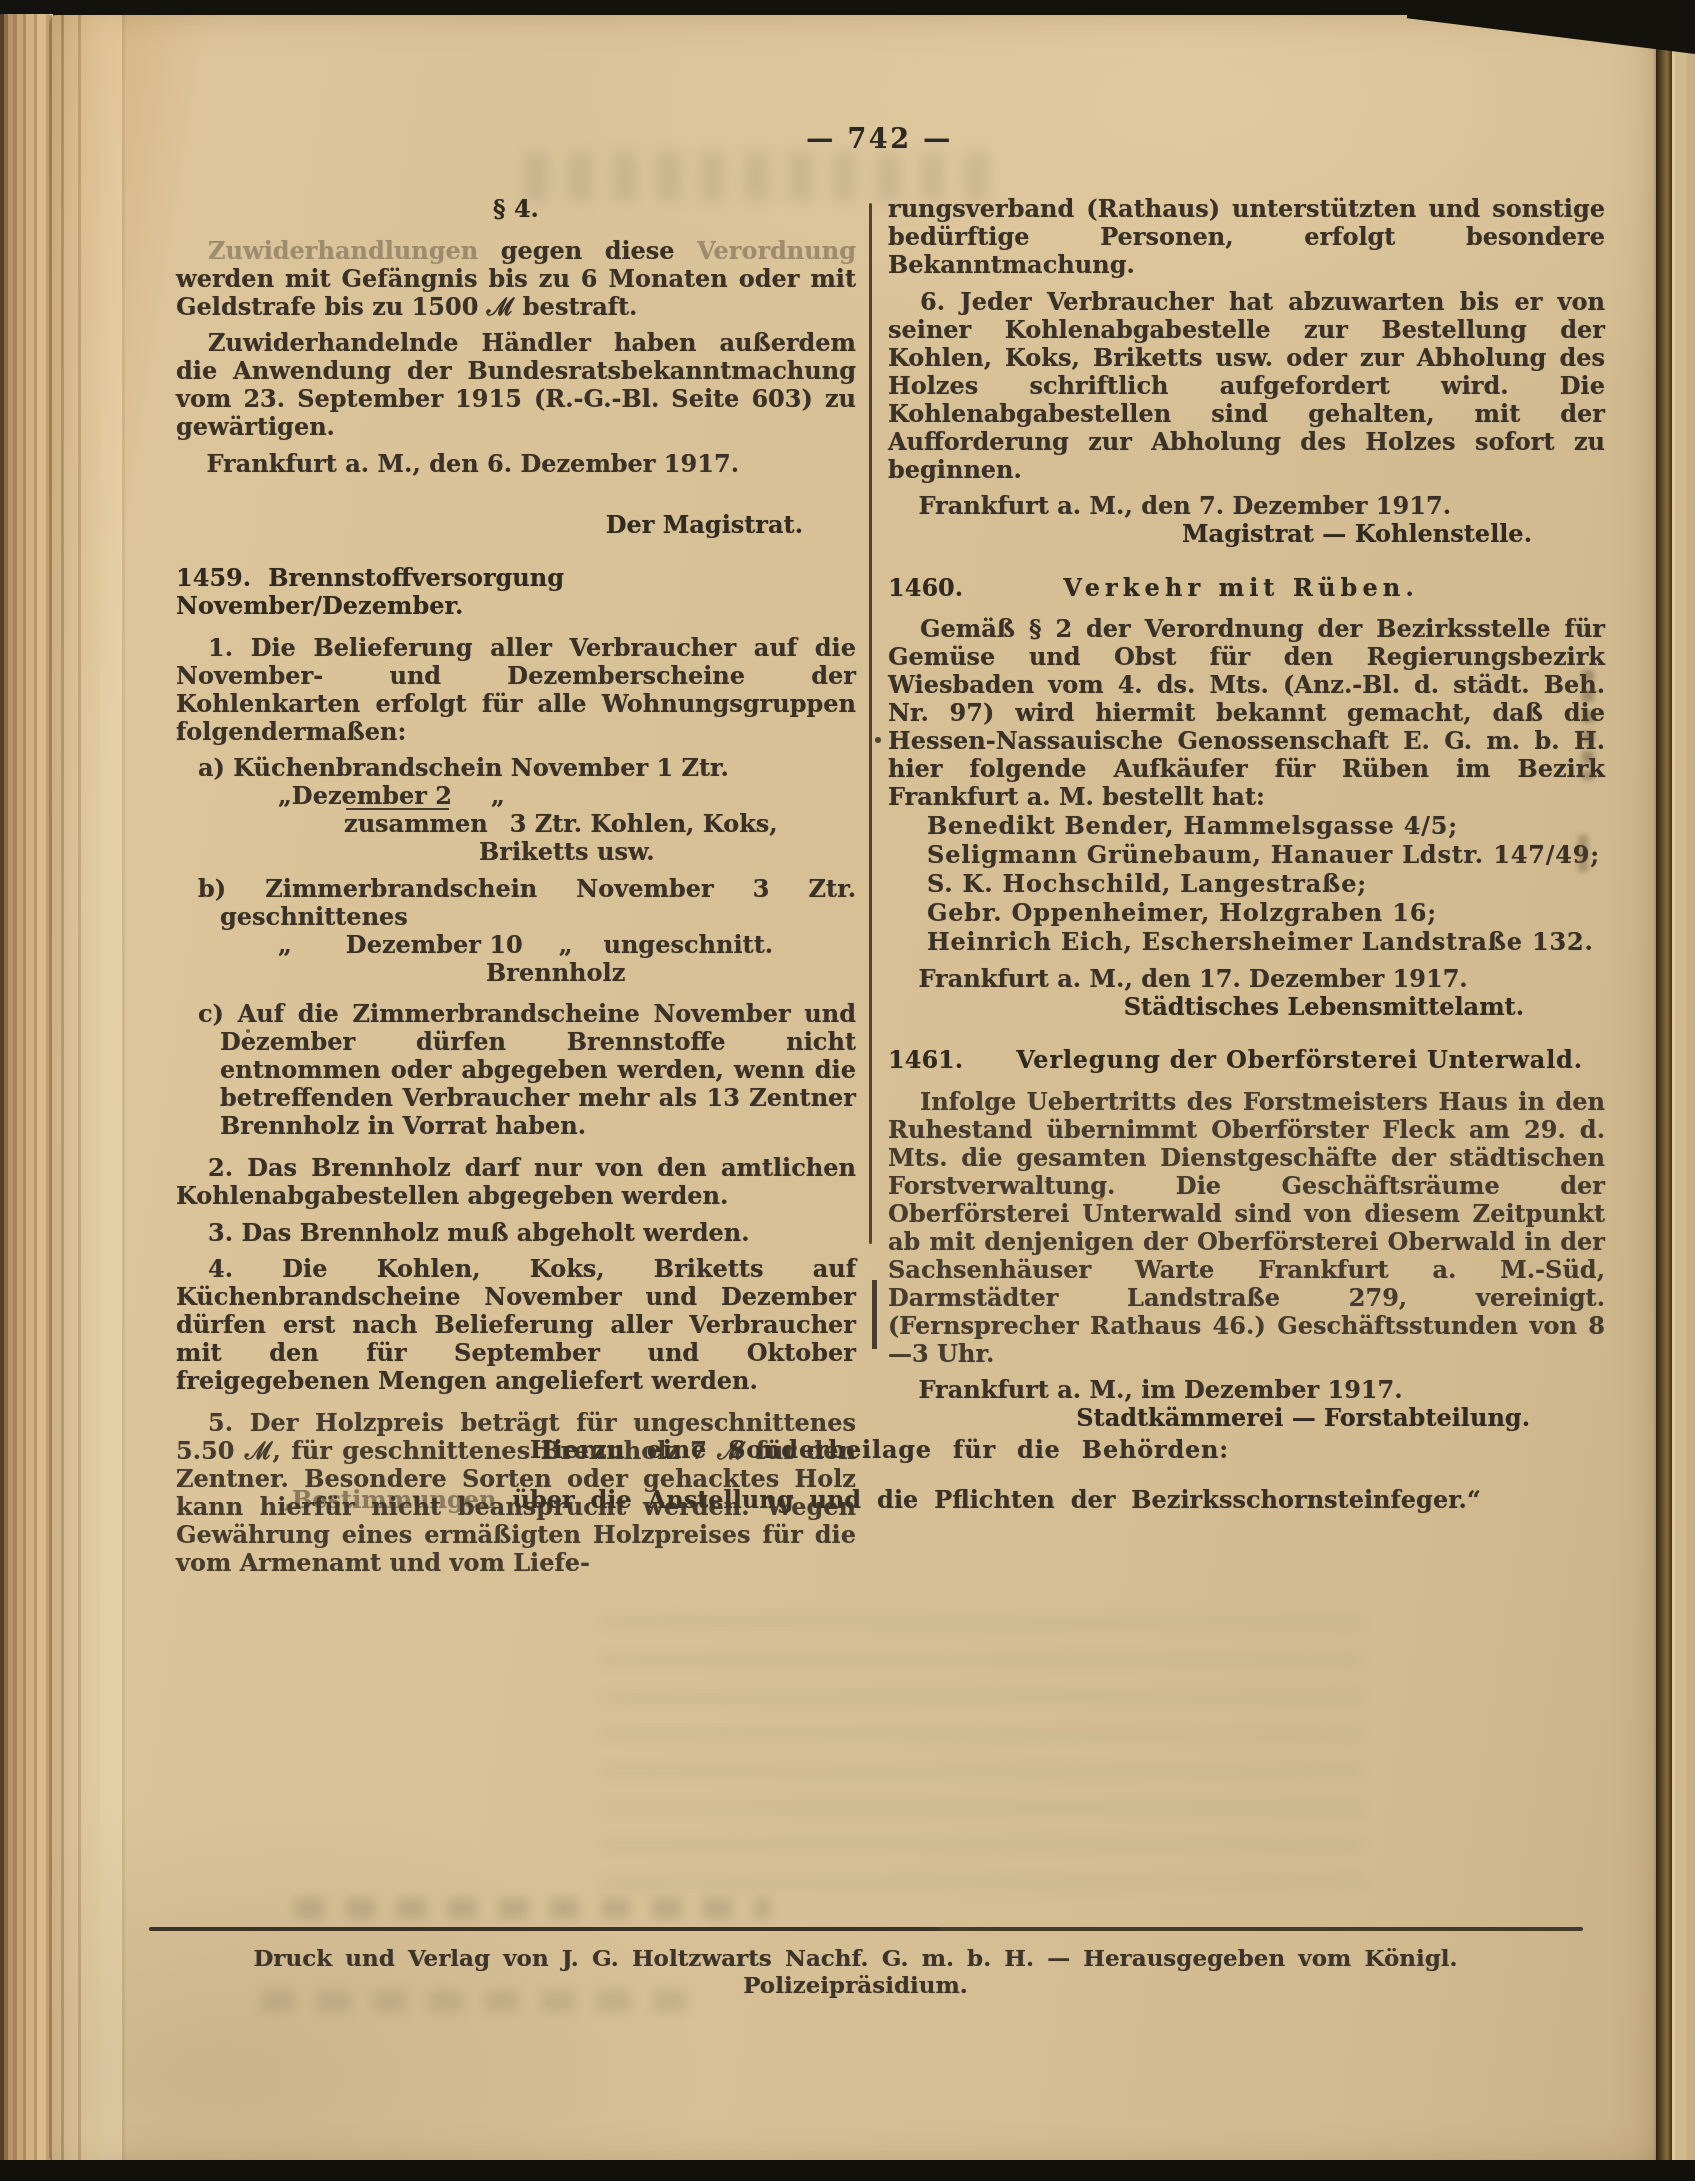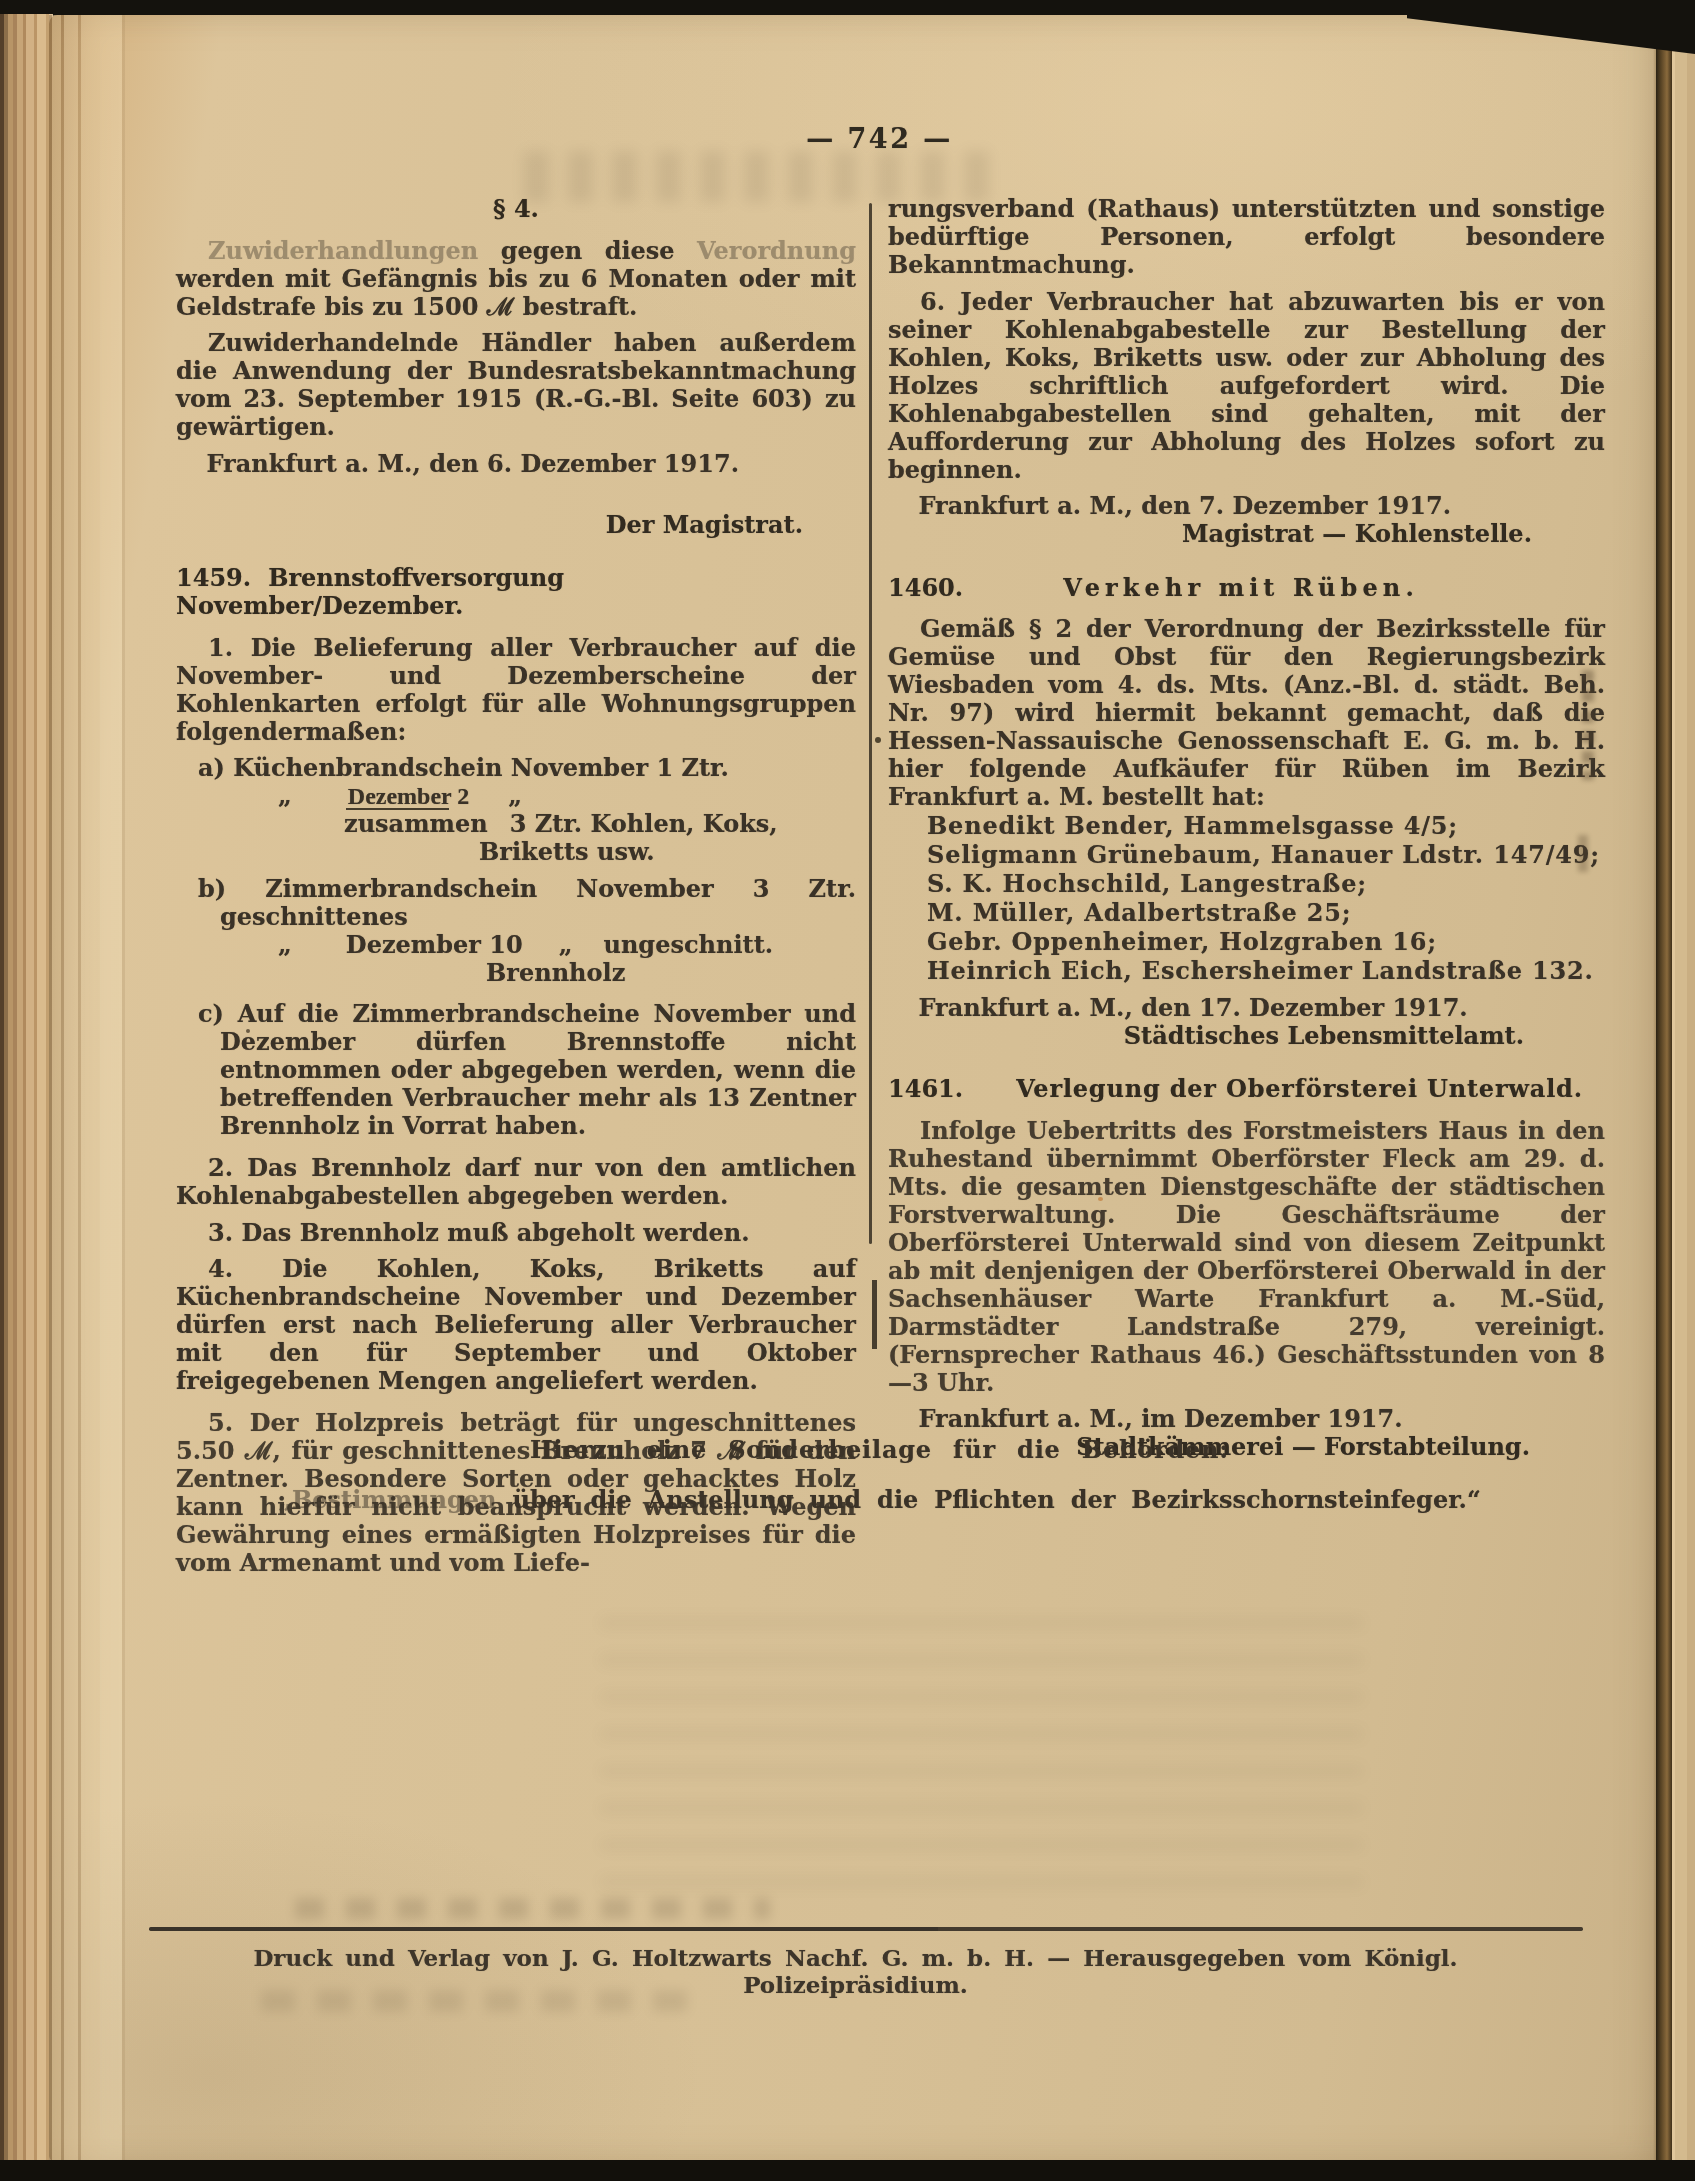--- a/index.html
+++ b/index.html
@@ -57,21 +57,21 @@
   .gap-lg{margin-top:25.4px;}
   .date-line{text-indent:30.5px;text-align:left;}
   .sig{text-align:right;color:#322b20;}
   .sig-l{padding-right:53px;margin-top:33px;}
   .sig-r1{padding-right:73px;}
   .sig-r2{padding-right:81px;}
   .sig-r3{padding-right:75px;}
   .item{padding-left:44px;text-indent:-22px;text-align:justify;}
   .tabline{position:relative;text-align:left;}
   .q1{margin-left:102px;}
-  .dez-a{margin-left:56px;font-family:Liberation Serif, serif;}
+  .dez-a{}
   .qa2{margin-left:39px;}
   .dez-b{margin-left:54px;}
   .qb2{margin-left:36px;}
   .ungesch{margin-left:31px;}
   .addrule{position:absolute;left:170px;top:26px;width:103px;border-top:2.5px solid #453c2c;}
   .sumline{padding-left:168px;text-align:left;}
   .sumword{margin-right:22px;}
   .contline{padding-left:303px;text-align:left;}
   .brennholz{padding-left:310px;text-align:left;}
   .head-row{display:flex;align-items:baseline;}
@@ -163,21 +163,20 @@
       <p class="gap-lg sec-head head-row">
           <span>1460.</span>
           <span class="t1460">Verkehr mit Rüben.</span>
         </p>
 
       <p class="ind gap-md">Gemäß § 2 der Verordnung der Bezirksstelle für Gemüse und Obst für den Regierungsbezirk Wiesbaden vom 4. ds. Mts. (Anz.-Bl. d. städt. Beh. Nr. 97) wird hiermit bekannt gemacht, daß die Hessen-Nassauische Genossenschaft E. G. m. b. H. hier folgende Aufkäufer für Rüben im Bezirk Frankfurt a. M. bestellt hat:</p>
 
       <p class="buyer">Benedikt Bender, Hammelsgasse 4/5;</p>
       <p class="buyer">Seligmann Grünebaum, Hanauer Ldstr. 147/49;</p>
       <p class="buyer">S. K. Hochschild, Langestraße;</p>
-      <p class="buyer">M. Müller, Adalbertstraße 25;</p>
       <p class="buyer">Gebr. Oppenheimer, Holzgraben 16;</p>
       <p class="buyer">Heinrich Eich, Eschersheimer Landstraße 132.</p>
 
       <p class="date-line gap-sm">Frankfurt a. M., den 17. Dezember 1917.</p>
       <p class="sig sig-r2">Städtisches Lebensmittelamt.</p>
 
       <p class="gap-lg sec-head head-row">
           <span>1461.</span>
           <span class="t1461">Verlegung der Oberförsterei Unterwald.</span>
         </p>

